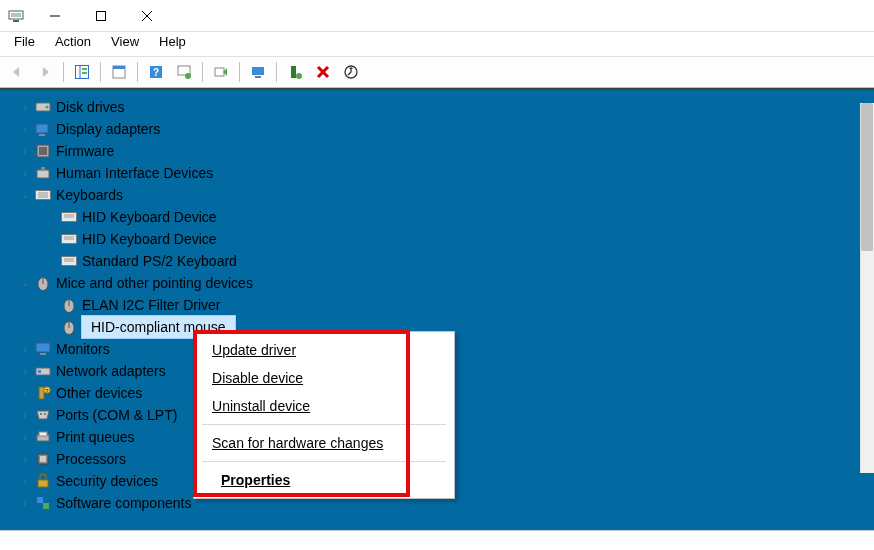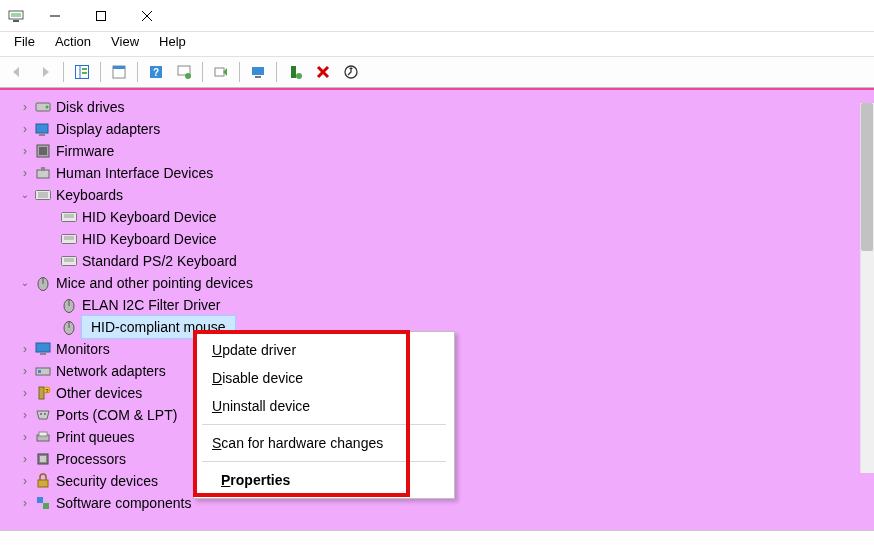--- a/index.html
+++ b/index.html
@@ -16,33 +16,33 @@
 .menubar { height: 24px; display: flex; align-items: flex-start; padding: 0 4px; font-size: 13px; }
 .menu-item { padding: 2px 10px; }
 
 
 .toolbar { height: 32px; border-top: 1px solid #e0e0e0; border-bottom: 1px solid #c0c0c0; display: flex; align-items: center; padding: 0 4px; gap: 2px; background:#fdfdfd;}
 .tool-btn { width: 26px; height: 24px; display: flex; align-items:center; justify-content:center; border:1px solid transparent;}
 .tool-sep { width:1px; height:20px; background:#c0c0c0; margin:0 3px;}
 .tool-arrow { opacity:.35; }
 
 
-.content-wrap { position: relative; height: calc(550px - 32px - 24px - 32px - 20px); border-top: 2px solid #ec4899; background:#f0abfc; overflow:hidden;}
+.content-wrap { position: relative; height: calc(550px - 32px - 24px - 32px - 20px); border-top: 2px solid #404040; background:#0369a1; overflow:hidden;}
 .tree { padding: 6px 0 0 18px; font-size: 14px; line-height: 22px; color:#000;}
 .row { display:flex; align-items:center; height:22px; white-space:nowrap; }
 .chev { width:14px; text-align:center; color:#6a6a6a; font-size:10px; margin-right:2px; user-select:none;}
 .chev.expanded::before { content:"⌄"; position:relative; }
 .chev.collapsed::before { content:"›"; font-size:12px; }
 .node-icon { width:18px; height:16px; margin-right:4px; display:flex; align-items:center; justify-content:center; flex-shrink:0;}
 .children { padding-left: 26px; }
 .sel { background:#cce8ff; outline:1px solid #99d1ff; }
 
 
 .context-menu { position:absolute; left:193px; top:241px; width:262px; background:#fff; border:1px solid #bfbfbf; box-shadow:3px 3px 4px rgba(0,0,0,.2); padding:4px 0; font-size:14px;}
-.ctx-item { padding: 6px 18px; }
+.ctx-item { padding: 6px 18px; text-decoration: underline; }
 .ctx-item .mn { text-decoration: underline; }
 .ctx-sep { height:1px; background:#d8d8d8; margin:4px 8px; }
 .ctx-item.bold { font-weight:bold;margin-left:9px; }
 .highlight-box { position:absolute; left:193px; top:240px; width:217px; height:167px; border:4px solid #e4090c; pointer-events:none; z-index:10;}
 
 
 .right-sb { position:absolute; right:0; top:103px; width:14px; height:370px; background:#f0f0f0; border-left:1px solid #e0e0e0;}
 .right-sb-thumb { position:absolute; right:1px; top:0; width:12px; height:148px; background:#c2c2c2; border-radius:2px;}
 .bottom-bar { height:20px; border-top:1px solid #c8c8c8; background:#fff;}
 

